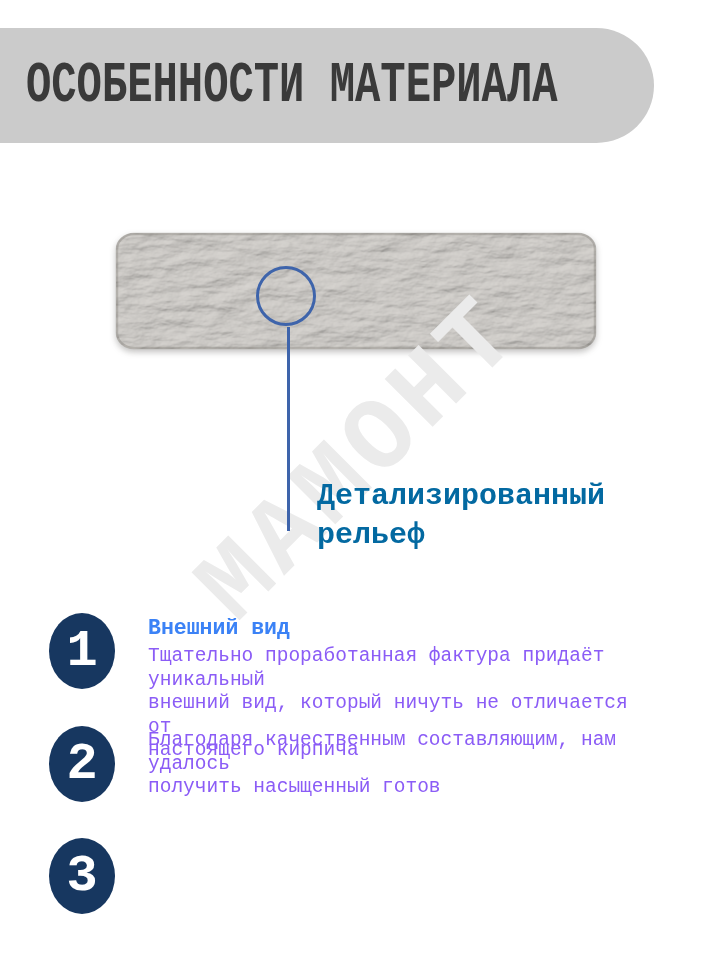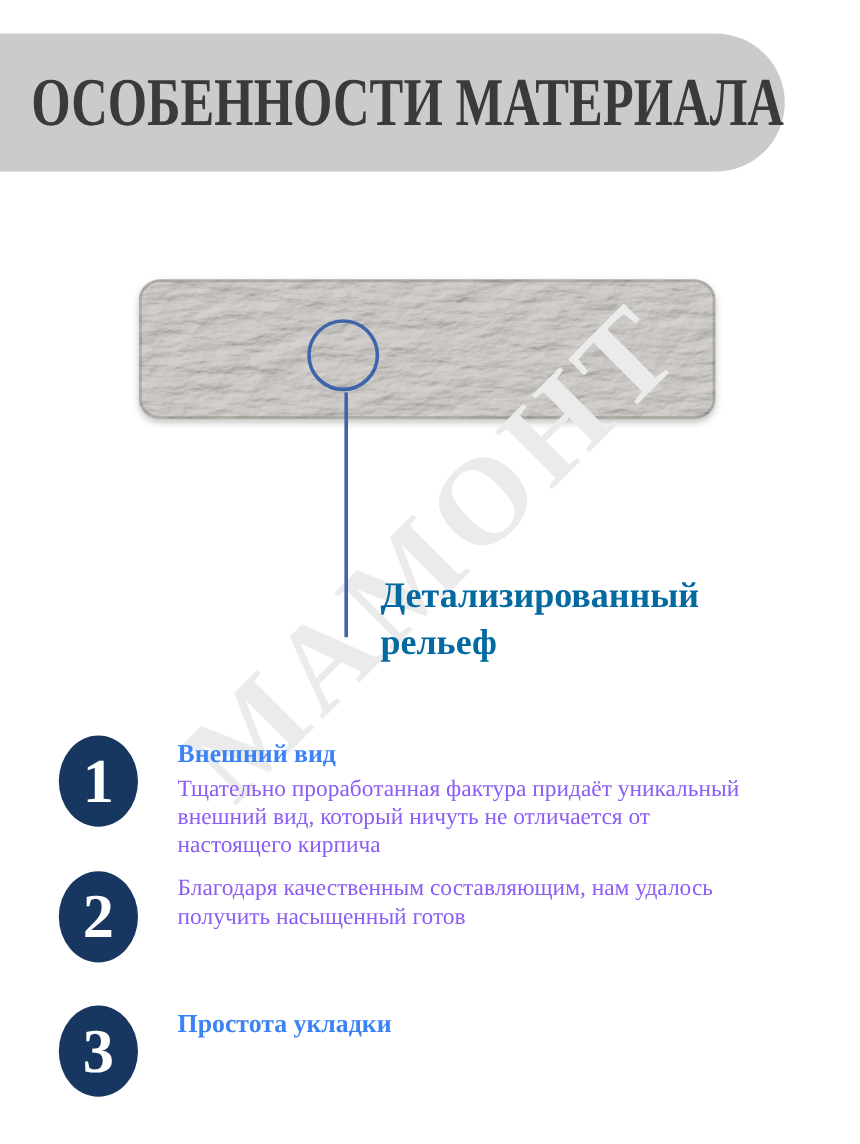--- a/index.html
+++ b/index.html
@@ -2,21 +2,21 @@
 <html lang="ru"><head>
 <meta charset="utf-8">
 <style>
   html, body { margin: 0; padding: 0; background: #ffffff; }
   .page {
     position: relative;
     width: 717px;
     height: 953px;
     background: #ffffff;
     overflow: hidden;
-    font-family: Liberation Serif, serif;
+    font-family: Liberation Mono, monospace;
   }
 
   
   .header-band {
     position: absolute;
     left: 0; top: 28px;
     width: 654px; height: 115px;
     background: #cbcbcb;
     border-radius: 0 58px 58px 0;
     display: flex;
@@ -172,17 +172,16 @@
     <div class="num-circle">2</div>
     <div class="feature-text">
       <p class="feature-body">Благодаря качественным составляющим, нам удалось
 получить насыщенный готов</p>
     </div>
   </div>
 
   <div class="feature feature-3">
     <div class="num-circle">3</div>
     <div class="feature-text">
-      <p class="feature-title">Простота укладки</p>
     </div>
   </div>
 
 </div>
 
 </body></html>

